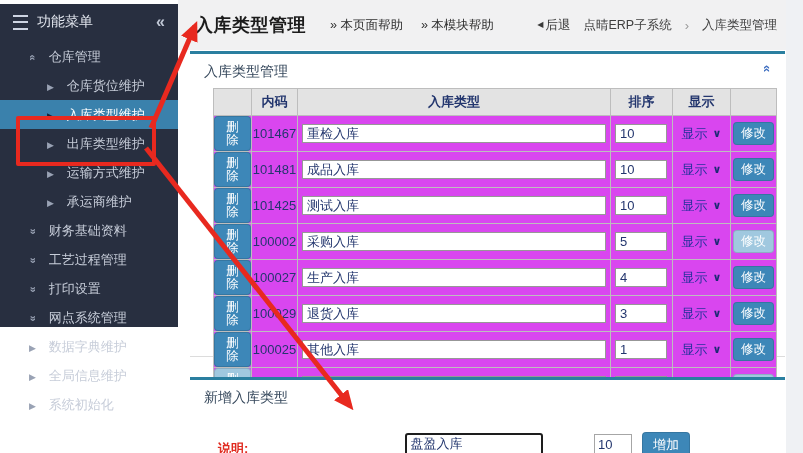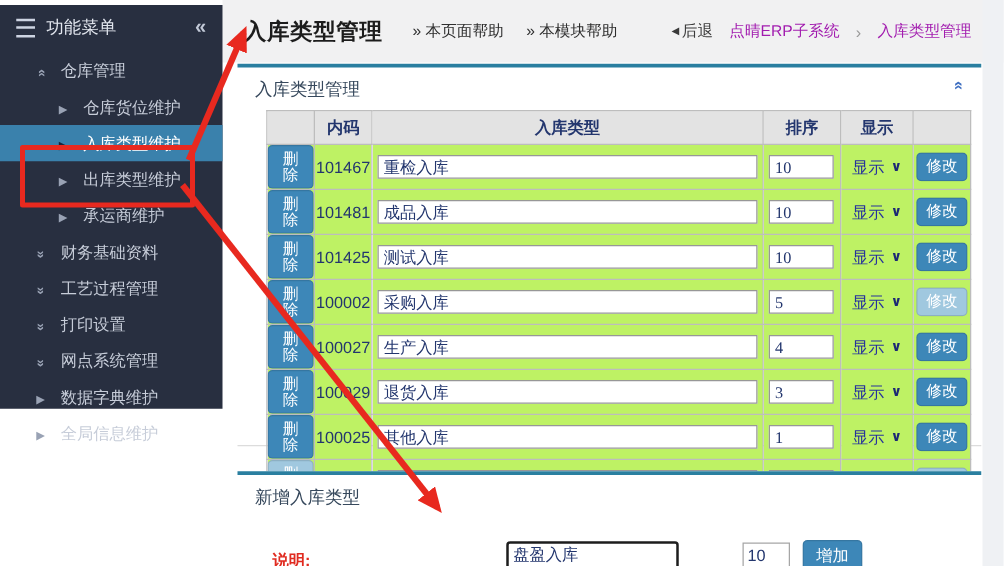--- a/index.html
+++ b/index.html
@@ -27,43 +27,43 @@
   .mi.active .mi-icon{color:#16243a;}
   
   .main{position:absolute;left:178px;top:0;width:625px;height:453px;background:#fff;}
   .topbar{height:50px;background:var(--header_bg);display:flex;align-items:center;padding:0 26px 0 17px;box-sizing:border-box;}
   .page-title{font-size:18px;font-weight:bold;color:#1c1c1c;letter-spacing:.5px;}
   .help-links{display:flex;gap:18px;margin-left:24px;font-size:12.5px;color:#2e2e2e;align-items:flex-end;}
   .help-links a{color:#2e2e2e;text-decoration:none;cursor:pointer;}
   .top-right{margin-left:auto;display:flex;align-items:center;gap:13px;font-size:12.5px;color:#4c4c4c;}
   .back-btn{cursor:pointer;display:inline-flex;align-items:center;gap:2px;color:#3a3a3a;}
   .back-icon{font-size:8px;line-height:1;}
-  .crumb{color:#a21caf;cursor:pointer;}
+  .crumb{color:#404040;cursor:pointer;}
   .crumb-sep{color:#9a9a9a;font-size:13px;}
   
   .panel{position:absolute;left:12px;width:595px;background:#fff;border-top:3px solid var(--panel_border_teal);box-sizing:border-box;}
   .panel1{top:51px;height:306px;border-bottom:1px solid #dcdcdc;}
   .panel2{top:377px;height:76px;overflow:hidden;}
   .panel-title{position:absolute;top:9px;left:14px;font-size:14px;color:#36485c;}
   .panel-collapse{position:absolute;top:8px;right:14px;font-size:13px;font-weight:bold;color:var(--link_blue);
     transform:rotate(90deg);cursor:pointer;line-height:1;}
   
   table.types{position:absolute;top:34px;left:23px;width:564px;border-collapse:collapse;table-layout:fixed;
     border:1px solid #a3a3a3;font-size:13px;}
   table.types th,table.types td{border:1px solid #bdbdbd;padding:0;overflow:hidden;}
   table.types thead th{height:26px;background:#e3e3e3;color:var(--navy_text);font-weight:bold;text-align:center;}
-  table.types tbody td{height:25px;background:#bef264;text-align:center;color:var(--navy_text);margin-top:24px;}
+  table.types tbody td{height:25px;background:#d946ef;text-align:center;color:var(--navy_text);margin-top:24px;}
   .c0{width:38px;}.c1{width:46px;}.c2{width:auto;}.c3{width:62px;}.c4{width:58px;}.c5{width:46px;}
   .btn{display:inline-block;background:var(--button_blue);color:#fff;border:1px solid rgba(0,0,0,.12);
     border-radius:4px;font-size:12.5px;line-height:1;padding:4px 7px;cursor:pointer;
     font-family:"Liberation Sans","DejaVu Sans",sans-serif;}
   .btn.disabled{background:var(--button_blue_disabled);}
   td input.cell-input{display:block;box-sizing:border-box;width:calc(100% - 8px);margin:2px 4px;height:19px;
     border:1px solid #979797;font-size:13px;color:var(--navy_text);padding:0 4px;
-    font-family:Liberation Serif, serif;}
+    font-family:Liberation Sans, sans-serif;}
   td input.sort-input{width:52px;margin-left:4px;float:left;}
   .sel{display:inline-flex;align-items:center;gap:5px;color:#26329c;font-size:13px;cursor:pointer;}
   .sel .vchev{font-weight:bold;font-size:11px;color:#1d2a74;}
   
   .add-form{position:absolute;top:31px;left:150px;display:flex;align-items:center;font-size:13.5px;}
   .fld-label{font-weight:bold;color:var(--navy_text);margin-right:6px;margin-top:48px;}
   .type-input{width:126px;height:17px;border:2px solid #1d1d1d;border-radius:3px;font-size:13px;
     color:var(--navy_text);padding:1px 4px;font-family:Liberation Serif, serif;}
   .sort-label{margin-left:14px;}
   .sort-small{width:30px;height:19px;border:1px solid #a6a6a6;font-size:13px;color:var(--navy_text);
@@ -100,20 +100,24 @@
       <li class="mi lv2 active">
         <span class="mi-icon ic-triangle-right">▶</span>
         <span class="mi-label">入库类型维护</span>
       </li>
       <li class="mi lv2">
         <span class="mi-icon ic-triangle-right">▶</span>
         <span class="mi-label">出库类型维护</span>
       </li>
       <li class="mi lv2">
         <span class="mi-icon ic-triangle-right">▶</span>
+        <span class="mi-label">运输方式维护</span>
+      </li>
+      <li class="mi lv2">
+        <span class="mi-icon ic-triangle-right">▶</span>
         <span class="mi-label">承运商维护</span>
       </li>
       <li class="mi lv1">
         <span class="mi-icon ic-chevron-double-down">«</span>
         <span class="mi-label">财务基础资料</span>
       </li>
       <li class="mi lv1">
         <span class="mi-icon ic-chevron-double-down">«</span>
         <span class="mi-label">工艺过程管理</span>
       </li>
@@ -125,20 +129,24 @@
         <span class="mi-icon ic-chevron-double-down">«</span>
         <span class="mi-label">网点系统管理</span>
       </li>
       <li class="mi lv1">
         <span class="mi-icon ic-triangle-right">▶</span>
         <span class="mi-label">数据字典维护</span>
       </li>
       <li class="mi lv1">
         <span class="mi-icon ic-triangle-right">▶</span>
         <span class="mi-label">全局信息维护</span>
+      </li>
+      <li class="mi lv1">
+        <span class="mi-icon ic-triangle-right">▶</span>
+        <span class="mi-label">系统初始化</span>
       </li>
   </ul>
 </div>
 
 <div class="main">
   <div class="topbar">
     <span class="page-title">入库类型管理</span>
     <span class="help-links">
       <a>» 本页面帮助</a>
       <a>» 本模块帮助</a>

